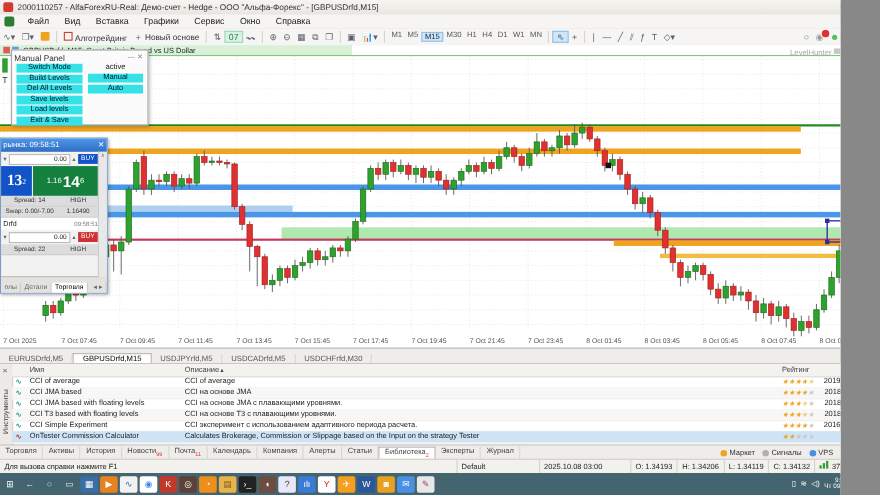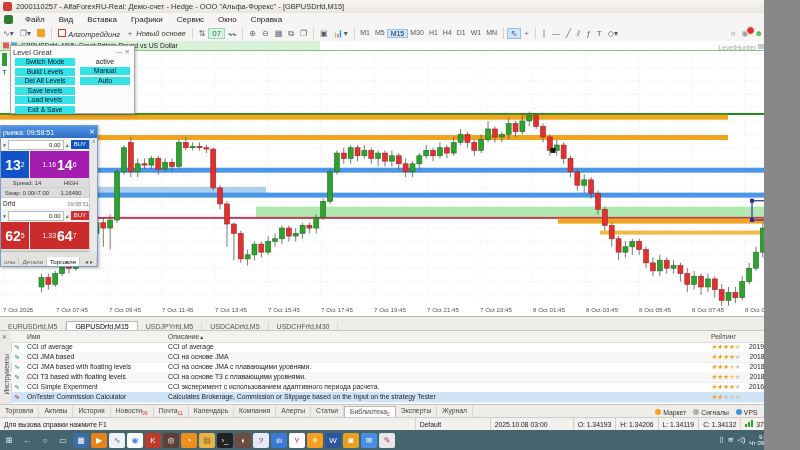--- a/index.html
+++ b/index.html
@@ -11,21 +11,21 @@
             border-bottom:1px solid #d2cfc9;font-size:7.5px;color:#333;display:flex;align-items:center;}
   #titlebar .appico{width:9px;height:9px;background:#d23b2f;border-radius:2px;margin:0 4px 0 3px;}
   #winbtns{margin-left:auto;display:flex;gap:6px;padding-right:5px;color:#555;font-size:7px;}
   #menubar{left:0;top:13px;width:800px;height:13px;background:#f6f5f3;border-bottom:1px solid #ddDbd6;
            display:flex;align-items:center;font-size:8px;color:#222;}
   #menubar .mico{width:9px;height:9px;background:#2e7d32;border-radius:2px;margin:0 5px 0 4px;}
   .menu-item{padding:0 7px;}
   #toolbar{left:0;top:26px;width:800px;height:15px;background:#f6f5f3;border-bottom:1px solid #cfccc7;
            display:flex;align-items:center;font-size:8px;color:#4a6ea5;}
   .tbtn{padding:0 3px;white-space:nowrap;color:#57606e;}
-  .tlabel{color:#333;font-size:7.5px;font-style:italic;}
+  .tlabel{color:#333;font-size:7.5px;}
   .tsep{width:1px;height:11px;background:#d6d3ce;margin:0 3px;}
   .tf{padding:0 2.5px;font-size:7px;color:#555;}
   .tf.active{background:#cfe6f9;border:1px solid #93bfe8;color:#123;}
   .orange-sq{display:inline-block;width:8px;height:8px;background:#f0a31f;border-radius:1px;}
   .red-sq{display:inline-block;width:6px;height:6px;border:1.5px solid #d23b2f;}
   .badge-dot{position:absolute;right:-3px;top:-3px;width:7px;height:7px;border-radius:50%;
              background:#e03131;border:1px solid #fff;}
   .pill{width:26px;height:9px;background:#49b857;border-radius:2px;position:relative;margin:0 4px;}
   .pill::after{content:"";position:absolute;right:1px;top:1px;width:8px;height:7px;background:#eef7ee;}
   
@@ -517,21 +517,21 @@
           <rect x="758" y="3" width="7" height="5" fill="#c8c8c8"></rect>
         </g>
       </svg>
   </div>
 
   <div class="abs" style="left:2px;top:53px;width:5px;height:13px;background:#2e9e2e;"></div>
   <div class="abs" style="left:2px;top:68px;font-size:8px;color:#333;">T</div>
 
   <div class="abs" id="levelpanel">
     <div id="lp-title">
-      <span>Level Great</span>
+      <span>Manual Panel</span>
       <span class="ctl"><span>—</span><span>✕</span></span>
     </div>
     <div id="lp-buttons">
         <div class="lp-btn">Switch Mode</div>
         <div class="lp-btn">Build Levels</div>
         <div class="lp-btn">Del All Levels</div>
         <div class="lp-btn">Save levels</div>
         <div class="lp-btn">Load levels</div>
         <div class="lp-btn">Exit &amp; Save</div>
       </div>
@@ -549,25 +549,25 @@
       <span>рынка: 09:58:51</span>
       <span class="x">✕</span>
     </div>
     <div class="mw-steprow">
       <span class="mw-arr">▼</span>
       <span class="mw-val">0.00</span>
       <span class="mw-arr">▲</span>
       <span class="mw-buy-b">BUY</span>
     </div>
     <div class="mw-prices">
-      <div class="mw-box" style="background:#1254c8;width:28px;">
+      <div class="mw-box" style="background:#1254c8;width:28px;font-family:Liberation Serif, serif;">
         <span class="big">13</span>
           <sup>2</sup>
       </div>
-      <div class="mw-box" style="background:#a21caf;flex:1;">
+      <div class="mw-box" style="background:#15803d;flex:1;">
         <span class="small">1.16</span>
         <span class="big">14</span>
           <sup>6</sup>
       </div>
     </div>
     <div class="mw-gray">
         <span class="l">Spread: 14</span>
         <span class="r">HIGH</span>
       </div>
     <div class="mw-gray">
@@ -576,31 +576,20 @@
       </div>
     <div id="mw-sym">
       <span>Drfd</span>
       <span class="t">09:58:51</span>
     </div>
     <div class="mw-steprow">
       <span class="mw-arr">▼</span>
       <span class="mw-val">0.00</span>
       <span class="mw-arr">▲</span>
       <span class="mw-buy-r">BUY</span>
-    </div>
-    <div class="mw-prices">
-      <div class="mw-box" style="background:#cc2b2b;width:28px;">
-        <span class="big">62</span>
-          <sup>5</sup>
-      </div>
-      <div class="mw-box" style="background:#cc2b2b;flex:1;">
-        <span class="small">1.33</span>
-        <span class="big">64</span>
-          <sup>7</sup>
-      </div>
     </div>
     <div class="mw-gray">
         <span class="l">Spread: 22</span>
         <span class="r">HIGH</span>
       </div>
     <div id="mw-tabs">
         <span>олы</span>
         <span>Детали</span>
         <span class="active">Торговля</span>
         <span style="margin-left: auto;"> ◂ ▸</span>

